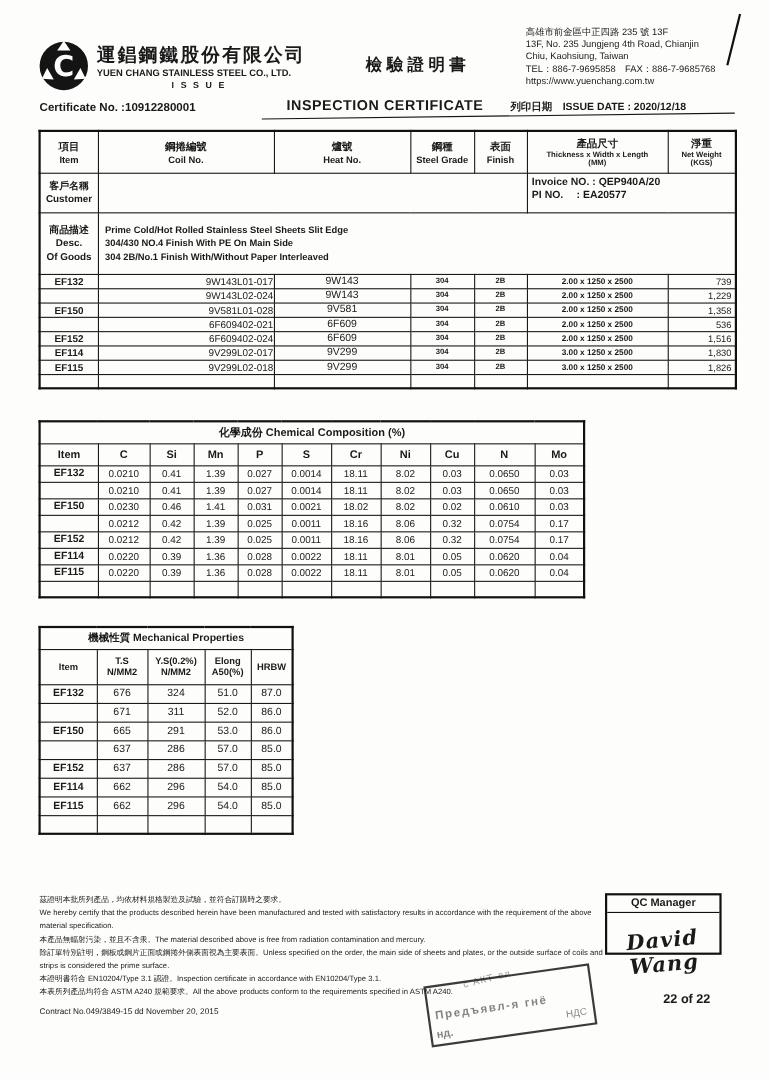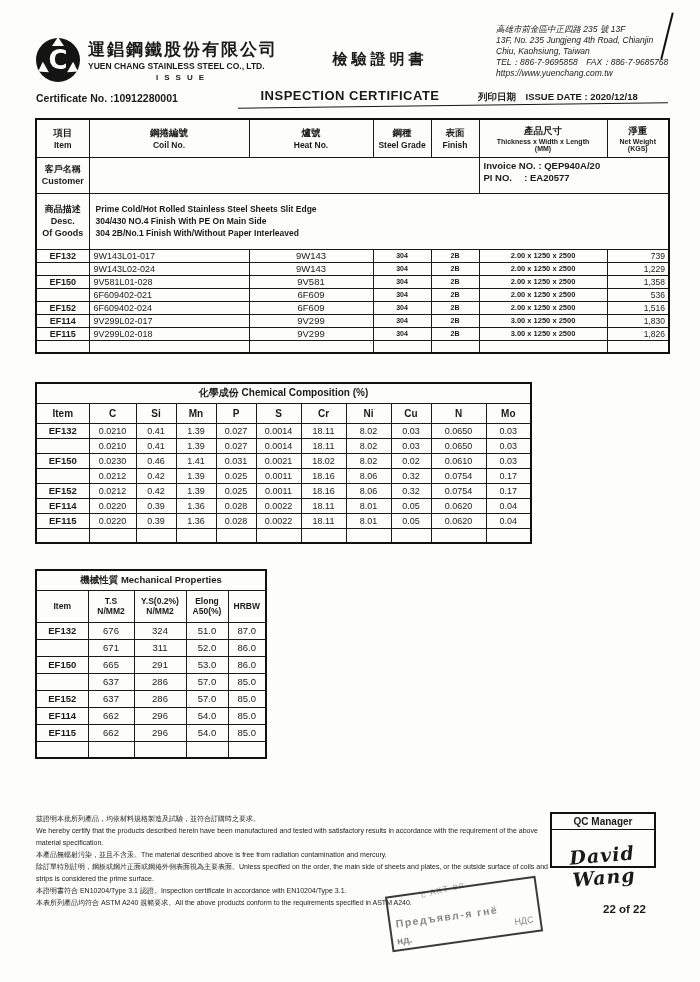--- a/index.html
+++ b/index.html
@@ -13,25 +13,25 @@
   }
   .abs { position:absolute; }
 
   
   .logo { left:34px; top:36px; width:48px; height:48px; }
   .company { left:88px; top:38px; }
   .company-cn { font-size:17px; font-weight:bold; letter-spacing:2px; }
   .company-en { font-size:8.5px; font-weight:bold; margin-top:0; }
   .company-abbr { font-size:8px; font-weight:bold; letter-spacing:6px; text-align:center; margin-top:2px; }
   .doc-title-cn { left:300px; top:50px; width:160px; text-align:center; font-size:15px; font-weight:bold; letter-spacing:4px;font-family:Liberation Mono, monospace; }
-  .address { left:496px; top:24px; font-size:8.5px; line-height:11px;font-style:italic; }
+  .address { left:478px; top:24px; font-size:8.5px; line-height:11px; }
   .slash-mark { left:666px; top:12px; width:0; height:48px; border-left:2.5px solid #111; transform:rotate(14deg); }
   .cert-no { left:36px; top:92px; font-size:10.5px; font-weight:bold; }
   .title-en { left:230px; top:88px; width:240px; text-align:center; font-size:13px; font-weight:bold; letter-spacing:0.5px; }
-  .issue-date { left:478px; top:91px; font-size:9.5px; font-weight:bold; }
+  .issue-date { left:464px; top:91px; font-size:9.5px; font-weight:bold; }
   .head-rule { left:238px; top:105px; width:430px; border-top:1.5px solid #161616; transform:rotate(-0.7deg); }
 
   
   table { border-collapse:collapse; table-layout:fixed; background:#fdfdfb; }
   td, th { border:1px solid #1a1a1a; overflow:hidden; white-space:nowrap; }
   table { border:2px solid #111; }
   th { font-weight:bold; }
 
   
   .t-main { left:35px; top:118px; width:633px; }
@@ -39,21 +39,21 @@
   .t-main .cust-row td { height:36px; }
   .t-main .goods-row td { height:56px; }
   .t-main .invoice { vertical-align:top; text-align:left; font-size:9.5px; font-weight:bold; padding:2px 4px; line-height:12px; }
   .t-main .goods { text-align:left; font-size:8.5px; font-weight:bold; padding:2px 6px; line-height:12px; vertical-align:middle; }
   .t-main thead th { height:38px; }
   .hd-cn { font-size:9.5px; font-weight:bold; }
   .hd-en { font-size:8.5px; font-weight:bold; }
   .hd-en.sm { font-size:7px; }
   .t-main tbody.rows td { height:13px; font-size:8.5px; text-align:center; }
   .t-main tbody.rows .c-item { font-weight:bold; font-size:9px; }
-  .t-main tbody.rows .c-coil { text-align:left; padding-left:4px; font-size:9px;margin-left:12px; }
+  .t-main tbody.rows .c-coil { text-align:right; padding-left:4px; font-size:9px;margin-left:12px; }
   .t-main tbody.rows .c-heat { font-size:9.5px; }
   .t-main tbody.rows .c-grade, .t-main tbody.rows .c-finish { font-size:7px; font-weight:bold; }
   .t-main tbody.rows .c-size { font-size:7.5px; font-weight:bold; }
   .t-main tbody.rows .c-net { text-align:right; padding-right:3px; font-size:8.5px; }
 
   
   .t-chem { left:35px; top:382px; width:495px; }
   .t-chem .ttl { height:20px; font-size:10px; text-align:center;margin-top:28px; }
   .t-chem thead th.col { height:20px; font-size:10px; text-align:center; }
   .t-chem tbody td { height:15px; font-size:9px; text-align:center; }
@@ -533,20 +533,21 @@
 
 <div class="abs footer-text">
   <div class="ln">茲證明本批所列產品，均依材料規格製造及試驗，並符合訂購時之要求。</div>
   <div class="ln">We hereby certify that the products described herein have been manufactured and tested with satisfactory results in accordance with the requirement of the above</div>
   <div class="ln">material specification.</div>
   <div class="ln">本產品無輻射污染，並且不含汞。The material described above is free from radiation contamination and mercury.</div>
   <div class="ln">除訂單特別註明，鋼板或鋼片正面或鋼捲外側表面視為主要表面。Unless specified on the order, the main side of sheets and plates, or the outside surface of coils and</div>
   <div class="ln">strips is considered the prime surface.</div>
   <div class="ln">本證明書符合 EN10204/Type 3.1 認證。Inspection certificate in accordance with EN10204/Type 3.1.</div>
   <div class="ln">本表所列產品均符合 ASTM A240 規範要求。All the above products conform to the requirements specified in ASTM A240.</div>
+  <div class="ln contract">Contract No.049/3849-15 dd November 20, 2015</div>
 </div>
 
 <div class="abs qc-box">
   <div class="qc-label">QC Manager</div>
   <div class="qc-sign">David Wang</div>
 </div>
 
 <div class="abs stamp">
   <div class="stamp-scr">с АКТ-вл</div>
   <div class="stamp-l1">Предъявл-я гнё</div>

